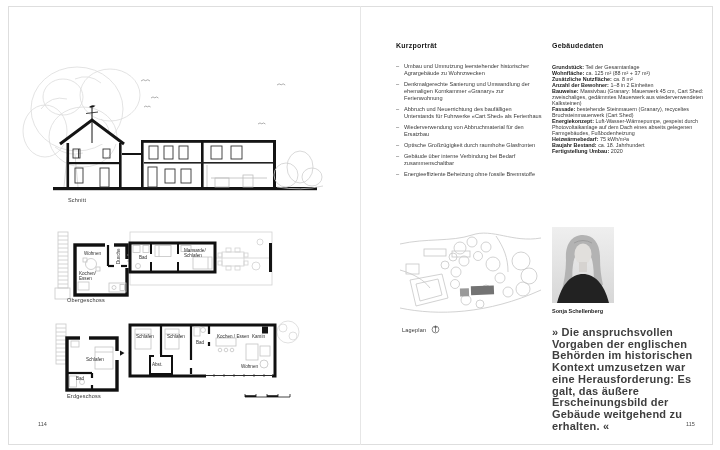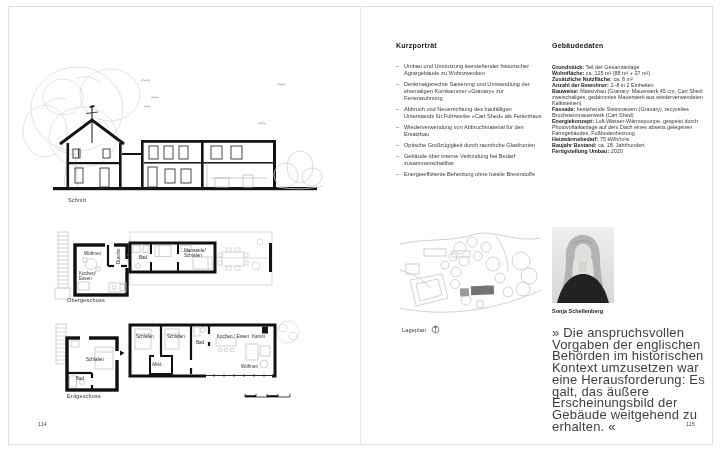--- a/index.html
+++ b/index.html
@@ -21,21 +21,21 @@
   
   .col-heading { position:absolute; font-size:7px; font-weight:bold; color:#171717; letter-spacing:.25px; }
 
   .bullet-list { position:absolute; width:146px; }
   .b-item { position:relative; padding-left:8px; font-size:5.6px; line-height:7px; color:#3a3a3a; margin-bottom:4px; }
   .b-dash { position:absolute; left:0; top:0; color:#3a3a3a; }
 
   .kv-list { position:absolute; width:157px; font-size:5.4px; line-height:6px; color:#3a3a3a; }
   .kv-k { font-weight:bold; color:#1b1b1b; }
 
-  .quote { position:absolute; width:158px; font-size:13px; line-height:11.7px; letter-spacing:.2px; color:#3e3e3e; }
+  .quote { position:absolute; width:158px; font-size:11px; line-height:11.7px; letter-spacing:.2px; color:#3e3e3e;font-weight:bold; }
 
   .portrait-caption { position:absolute; font-size:5.5px; font-weight:bold; color:#222; }
 
   .page-num { position:absolute; font-size:5.5px; color:#4a4a4a; }
 
   .caption-row { position:absolute; display:flex; align-items:center; gap:5px; }
 
   svg { display:block; }
 </style>
 </head>

